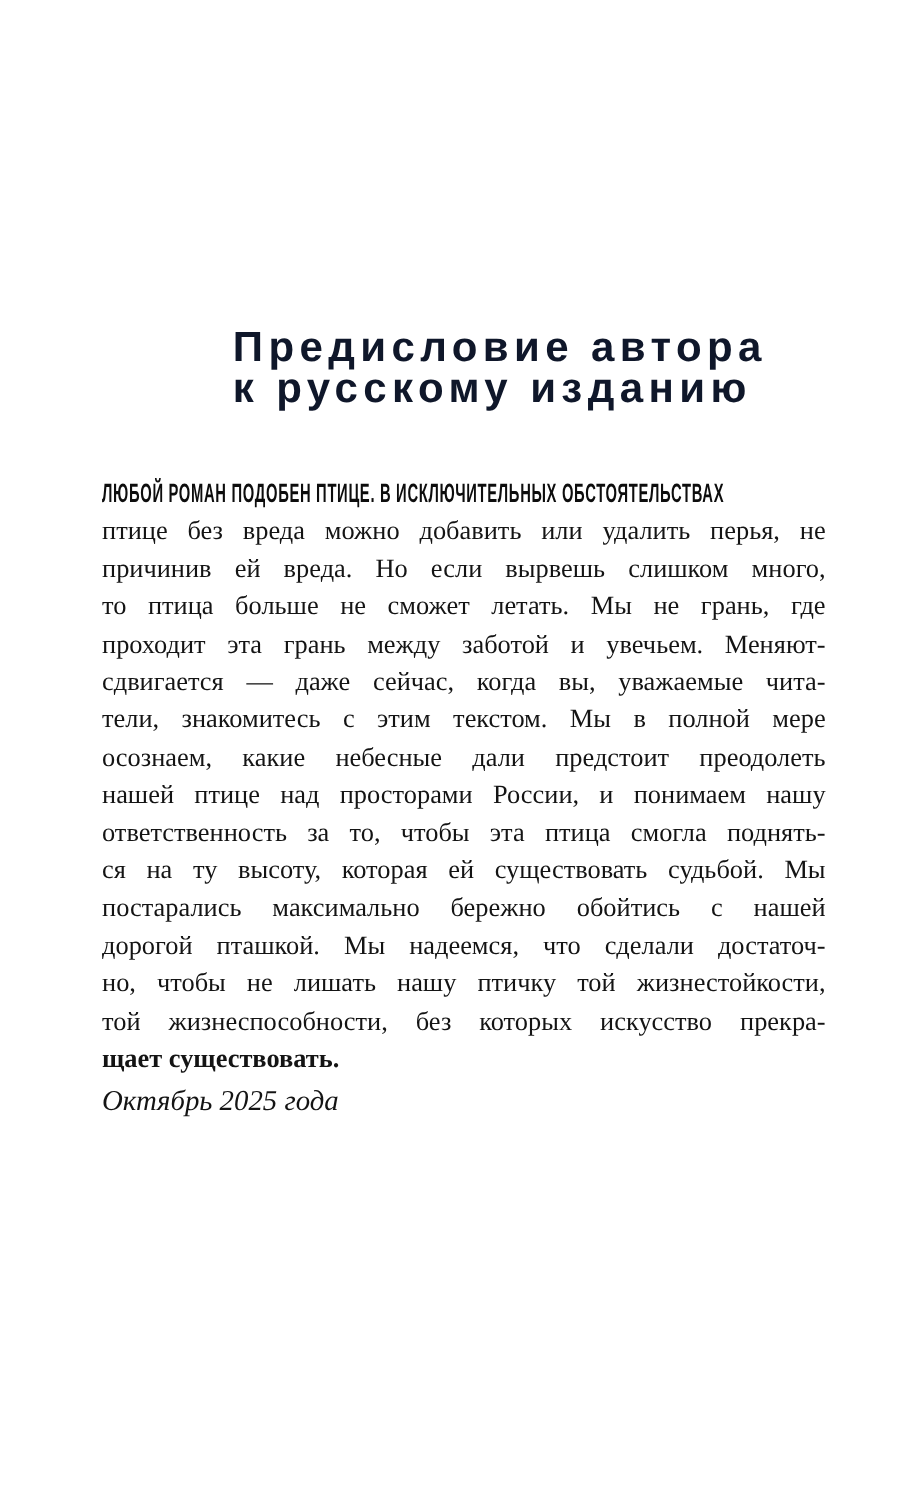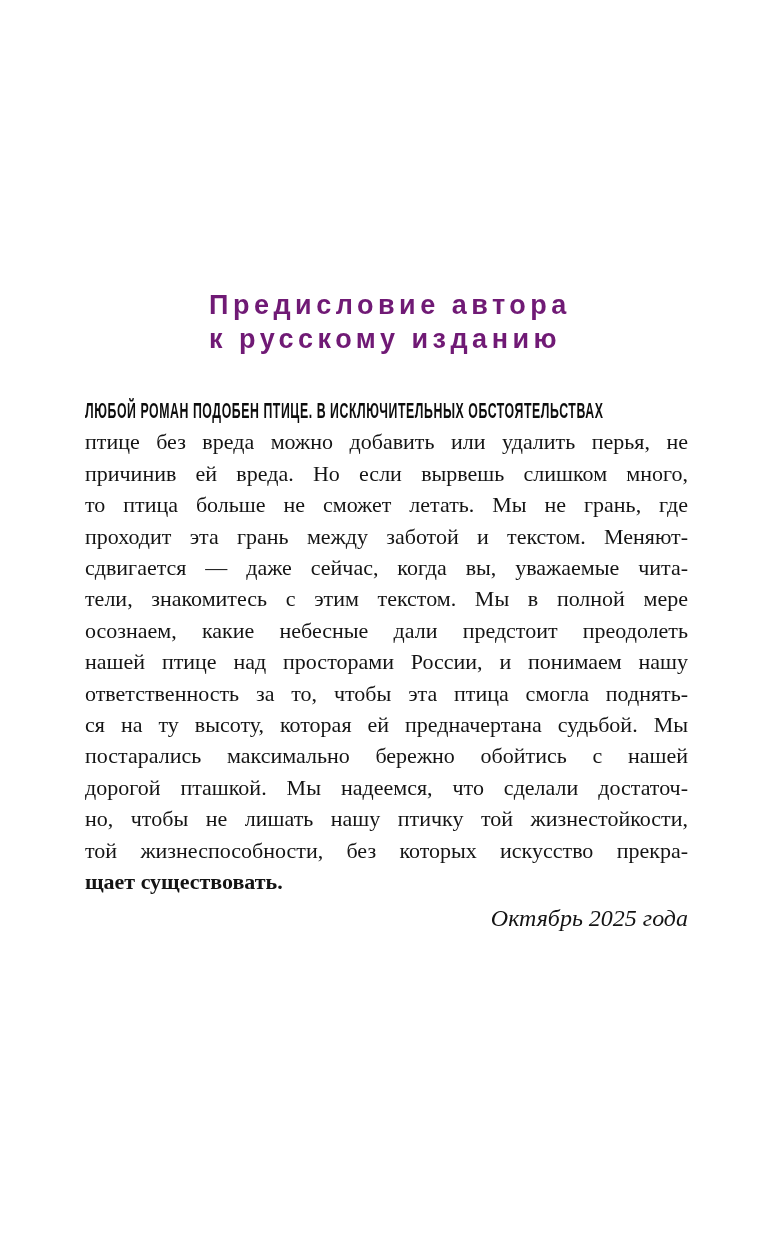--- a/index.html
+++ b/index.html
@@ -12,27 +12,27 @@
     width: 768px;
     height: 1240px;
     background: #ffffff;
     overflow: hidden;
     color: #0f0f0f;
   }
   .title {
     position: absolute;
     left: 193px;
     top: 272px;
-    margin: 16px;
+    margin: 1px;
     font-family: "Liberation Sans", "DejaVu Sans", sans-serif;
     font-weight: 700;
-    font-size: 27px;
+    font-size: 35px;
     line-height: 34px;
     letter-spacing: 4.5px;
-    color: #701a75;
+    color: #0f172a;
     white-space: nowrap;
   }
   .title .title-line {
     display: block;
   }
   .body-block {
     position: absolute;
     left: 85px;
     top: 395px;
     width: 603px;
@@ -59,46 +59,45 @@
   }
   .bline.last {
     text-align-last: left;
     font-weight: bold;
   }
   .date-line {
     margin-top: 6px;
     font-style: italic;
     font-size: 24px;
     color: #141414;
-    text-align: right;
   }
 </style>
 </head>
 <body>
 
 <div class="page">
 
   <h1 class="title">
     <span class="title-line">Предисловие автора</span>
     <span class="title-line">к русскому изданию</span>
   </h1>
 
   <div class="body-block">
     <div class="lead">ЛЮБОЙ РОМАН ПОДОБЕН ПТИЦЕ. В ИСКЛЮЧИТЕЛЬНЫХ ОБСТОЯТЕЛЬСТВАХ</div>
 
     <div class="bline">птице без вреда можно добавить или удалить перья, не</div>
     <div class="bline">причинив ей вреда. Но если вырвешь слишком много,</div>
     <div class="bline">то птица больше не сможет летать. Мы не грань, где</div>
-    <div class="bline">проходит эта грань между заботой и текстом. Меняют-</div>
+    <div class="bline">проходит эта грань между заботой и увечьем. Меняют-</div>
     <div class="bline">сдвигается — даже сейчас, когда вы, уважаемые чита-</div>
     <div class="bline">тели, знакомитесь с этим текстом. Мы в полной мере</div>
     <div class="bline">осознаем, какие небесные дали предстоит преодолеть</div>
     <div class="bline">нашей птице над просторами России, и понимаем нашу</div>
     <div class="bline">ответственность за то, чтобы эта птица смогла поднять-</div>
-    <div class="bline">ся на ту высоту, которая ей предначертана судьбой. Мы</div>
+    <div class="bline">ся на ту высоту, которая ей существовать судьбой. Мы</div>
     <div class="bline">постарались максимально бережно обойтись с нашей</div>
     <div class="bline">дорогой пташкой. Мы надеемся, что сделали достаточ-</div>
     <div class="bline">но, чтобы не лишать нашу птичку той жизнестойкости,</div>
     <div class="bline">той жизнеспособности, без которых искусство прекра-</div>
     <div class="bline last">щает существовать.</div>
 
     <div class="date-line">Октябрь 2025 года</div>
   </div>
 
 </div>

